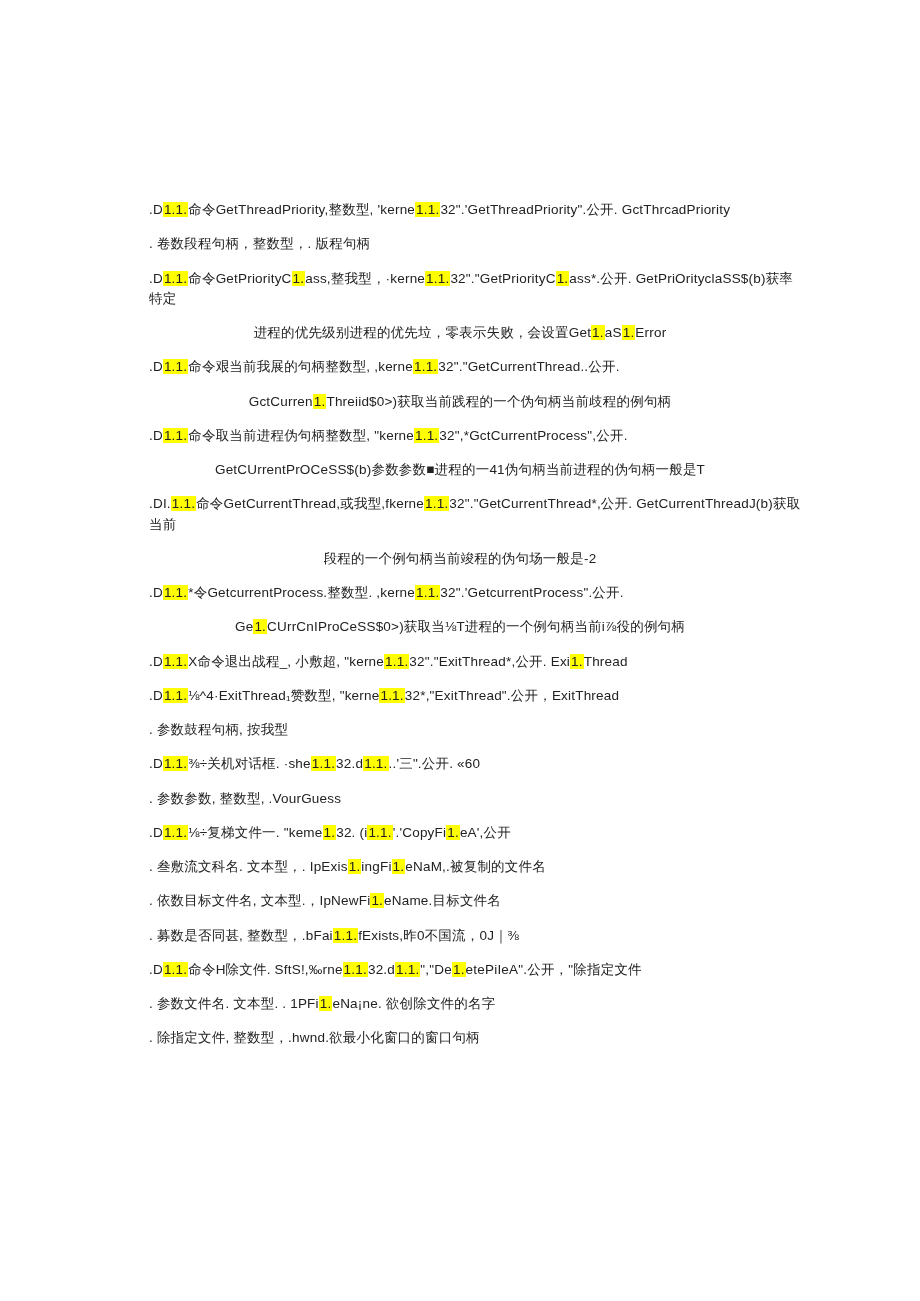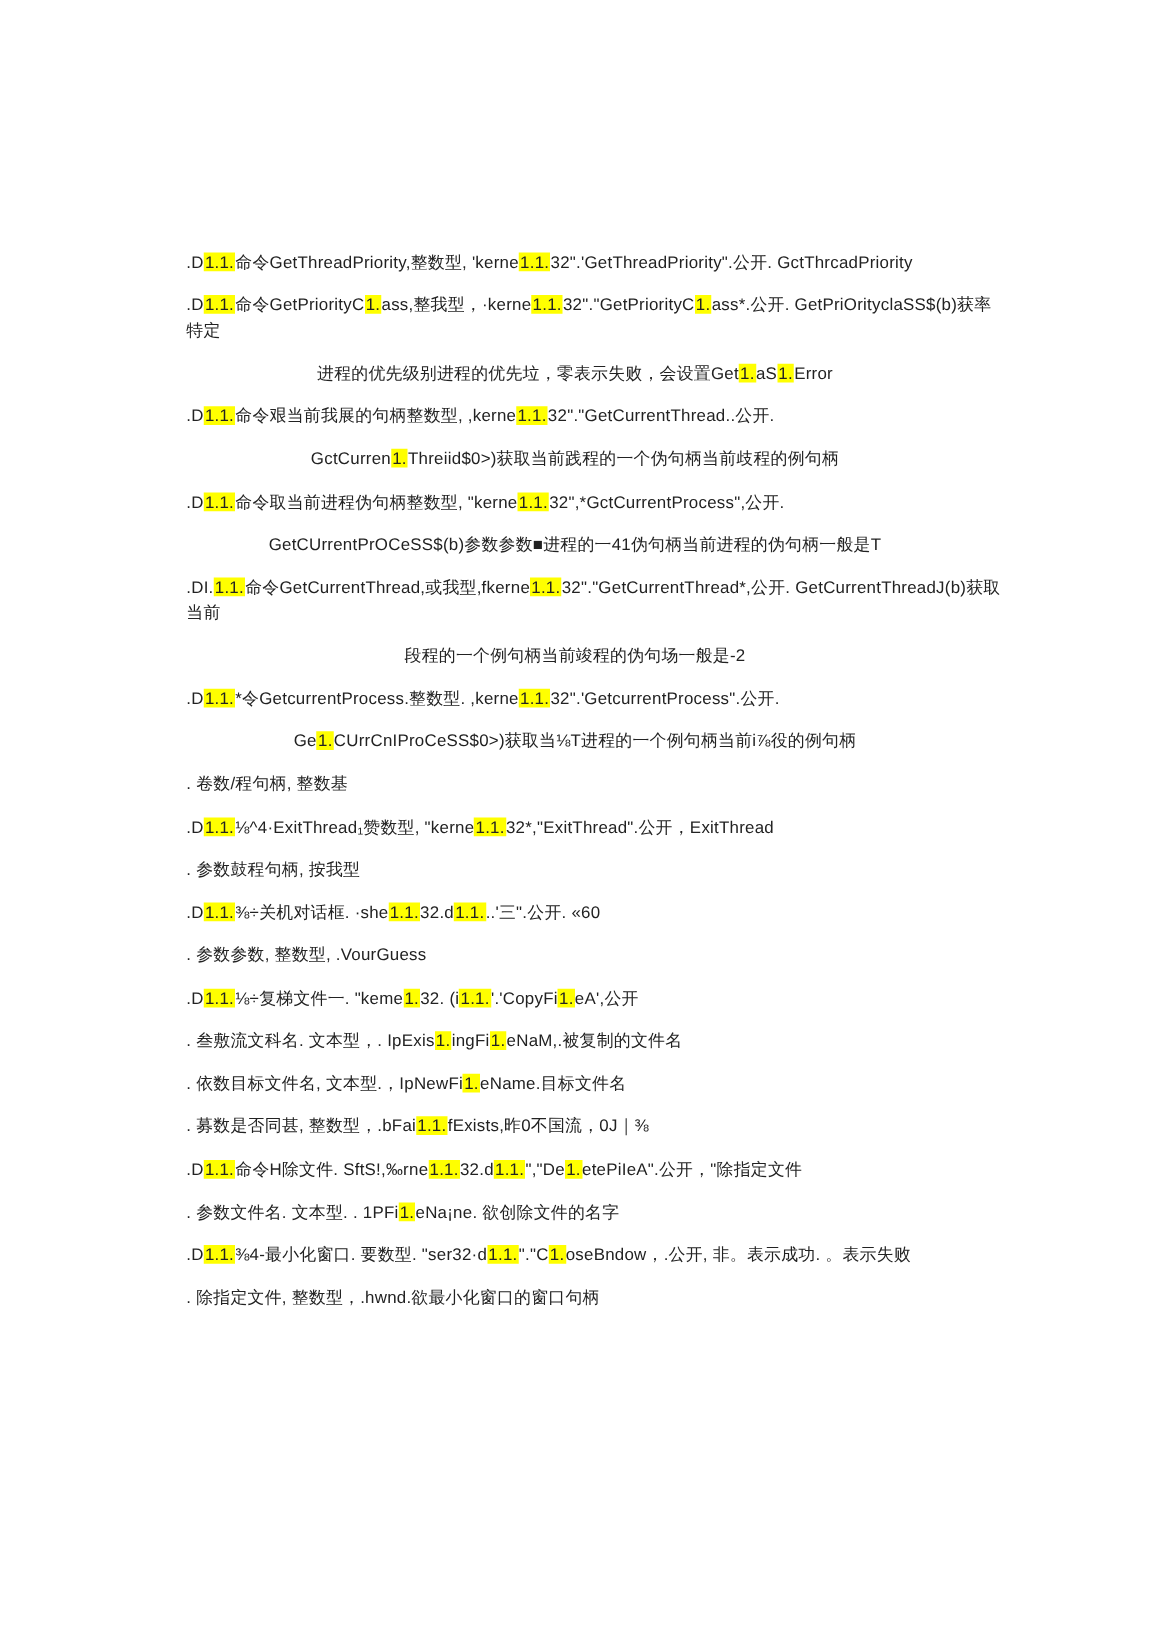--- a/index.html
+++ b/index.html
@@ -30,36 +30,36 @@
   .hl {
     background: #ffff00;
     padding: 0 1px;
   }
 </style>
 </head>
 <body>
 
 <div class="page" id="doc-root">
     <div class="line indent">.D<span class="hl">1.1.</span>命令GetThreadPriority,整数型, 'kerne<span class="hl">1.1.</span>32".'GetThreadPriority".公开. GctThrcadPriority</div>
+    <div class="line indent">. 卷数段程句柄，整数型，. 版程句柄</div>
     <div class="line indent">.D<span class="hl">1.1.</span>命令GetPriorityC<span class="hl">1.</span>ass,整我型，·kerne<span class="hl">1.1.</span>32"."GetPriorityC<span class="hl">1.</span>ass*.公开. GetPriOrityclaSS$(b)获率特定</div>
     <div class="line noindent">进程的优先级别进程的优先垃，零表示失败，会设置Get<span class="hl">1.</span>aS<span class="hl">1.</span>Error</div>
     <div class="line indent">.D<span class="hl">1.1.</span>命令艰当前我展的句柄整数型, ,kerne<span class="hl">1.1.</span>32"."GetCurrentThread..公开.</div>
     <div class="line noindent">GctCurren<span class="hl">1.</span>Threiid$0&gt;)获取当前践程的一个伪句柄当前歧程的例句柄</div>
     <div class="line indent">.D<span class="hl">1.1.</span>命令取当前进程伪句柄整数型, "kerne<span class="hl">1.1.</span>32",*GctCurrentProcess",公开.</div>
     <div class="line noindent">GetCUrrentPrOCeSS$(b)参数参数■进程的一41伪句柄当前进程的伪句柄一般是T</div>
     <div class="line indent">.DI.<span class="hl">1.1.</span>命令GetCurrentThread,或我型,fkerne<span class="hl">1.1.</span>32"."GetCurrentThread*,公开. GetCurrentThreadJ(b)获取当前</div>
     <div class="line noindent">段程的一个例句柄当前竣程的伪句场一般是-2</div>
     <div class="line indent">.D<span class="hl">1.1.</span>*令GetcurrentProcess.整数型. ,kerne<span class="hl">1.1.</span>32".'GetcurrentProcess".公开.</div>
     <div class="line noindent">Ge<span class="hl">1.</span>CUrrCnIProCeSS$0&gt;)获取当⅛T进程的一个例句柄当前i⅞役的例句柄</div>
-    <div class="line indent">. 卷数/程句柄, 整数基</div>
+    <div class="line indent">.D<span class="hl">1.1.</span>X命令退出战程_, 小敷超, "kerne<span class="hl">1.1.</span>32"."ExitThread*,公开. Exi<span class="hl">1.</span>Thread</div>
     <div class="line indent">.D<span class="hl">1.1.</span>⅛^4·ExitThread₁赞数型, "kerne<span class="hl">1.1.</span>32*,"ExitThread".公开，ExitThread</div>
     <div class="line indent">. 参数鼓程句柄, 按我型</div>
     <div class="line indent">.D<span class="hl">1.1.</span>⅜÷关机对话框. ·she<span class="hl">1.1.</span>32.d<span class="hl">1.1.</span>..'三".公开. «60</div>
     <div class="line indent">. 参数参数, 整数型, .VourGuess</div>
     <div class="line indent">.D<span class="hl">1.1.</span>⅛÷复梯文件一. "keme<span class="hl">1.</span>32. (i<span class="hl">1.1.</span>'.'CopyFi<span class="hl">1.</span>eA',公开</div>
     <div class="line indent">. 叁敷流文科名. 文本型，. IpExis<span class="hl">1.</span>ingFi<span class="hl">1.</span>eNaM,.被复制的文件名</div>
     <div class="line indent">. 依数目标文件名, 文本型.，IpNewFi<span class="hl">1.</span>eName.目标文件名</div>
     <div class="line indent">. 募数是否同甚, 整数型，.bFai<span class="hl">1.1.</span>fExists,昨0不国流，0J｜⅜</div>
     <div class="line indent">.D<span class="hl">1.1.</span>命令H除文件. SftS!,‰rne<span class="hl">1.1.</span>32.d<span class="hl">1.1.</span>","De<span class="hl">1.</span>etePiIeA".公开，"除指定文件</div>
     <div class="line indent">. 参数文件名. 文本型. . 1PFi<span class="hl">1.</span>eNa¡ne. 欲创除文件的名字</div>
-    <div class="line indent">.D<span class="hl">1.1.</span>⅜4-最小化窗口. 要数型. "ser32·d<span class="hl">1.1.</span>"."C<span class="hl">1.</span>oseBndow，.公开, 非。表示成功. 。表示失败</div>
     <div class="line indent">. 除指定文件, 整数型，.hwnd.欲最小化窗口的窗口句柄</div>
   </div>
 
 </body></html>

